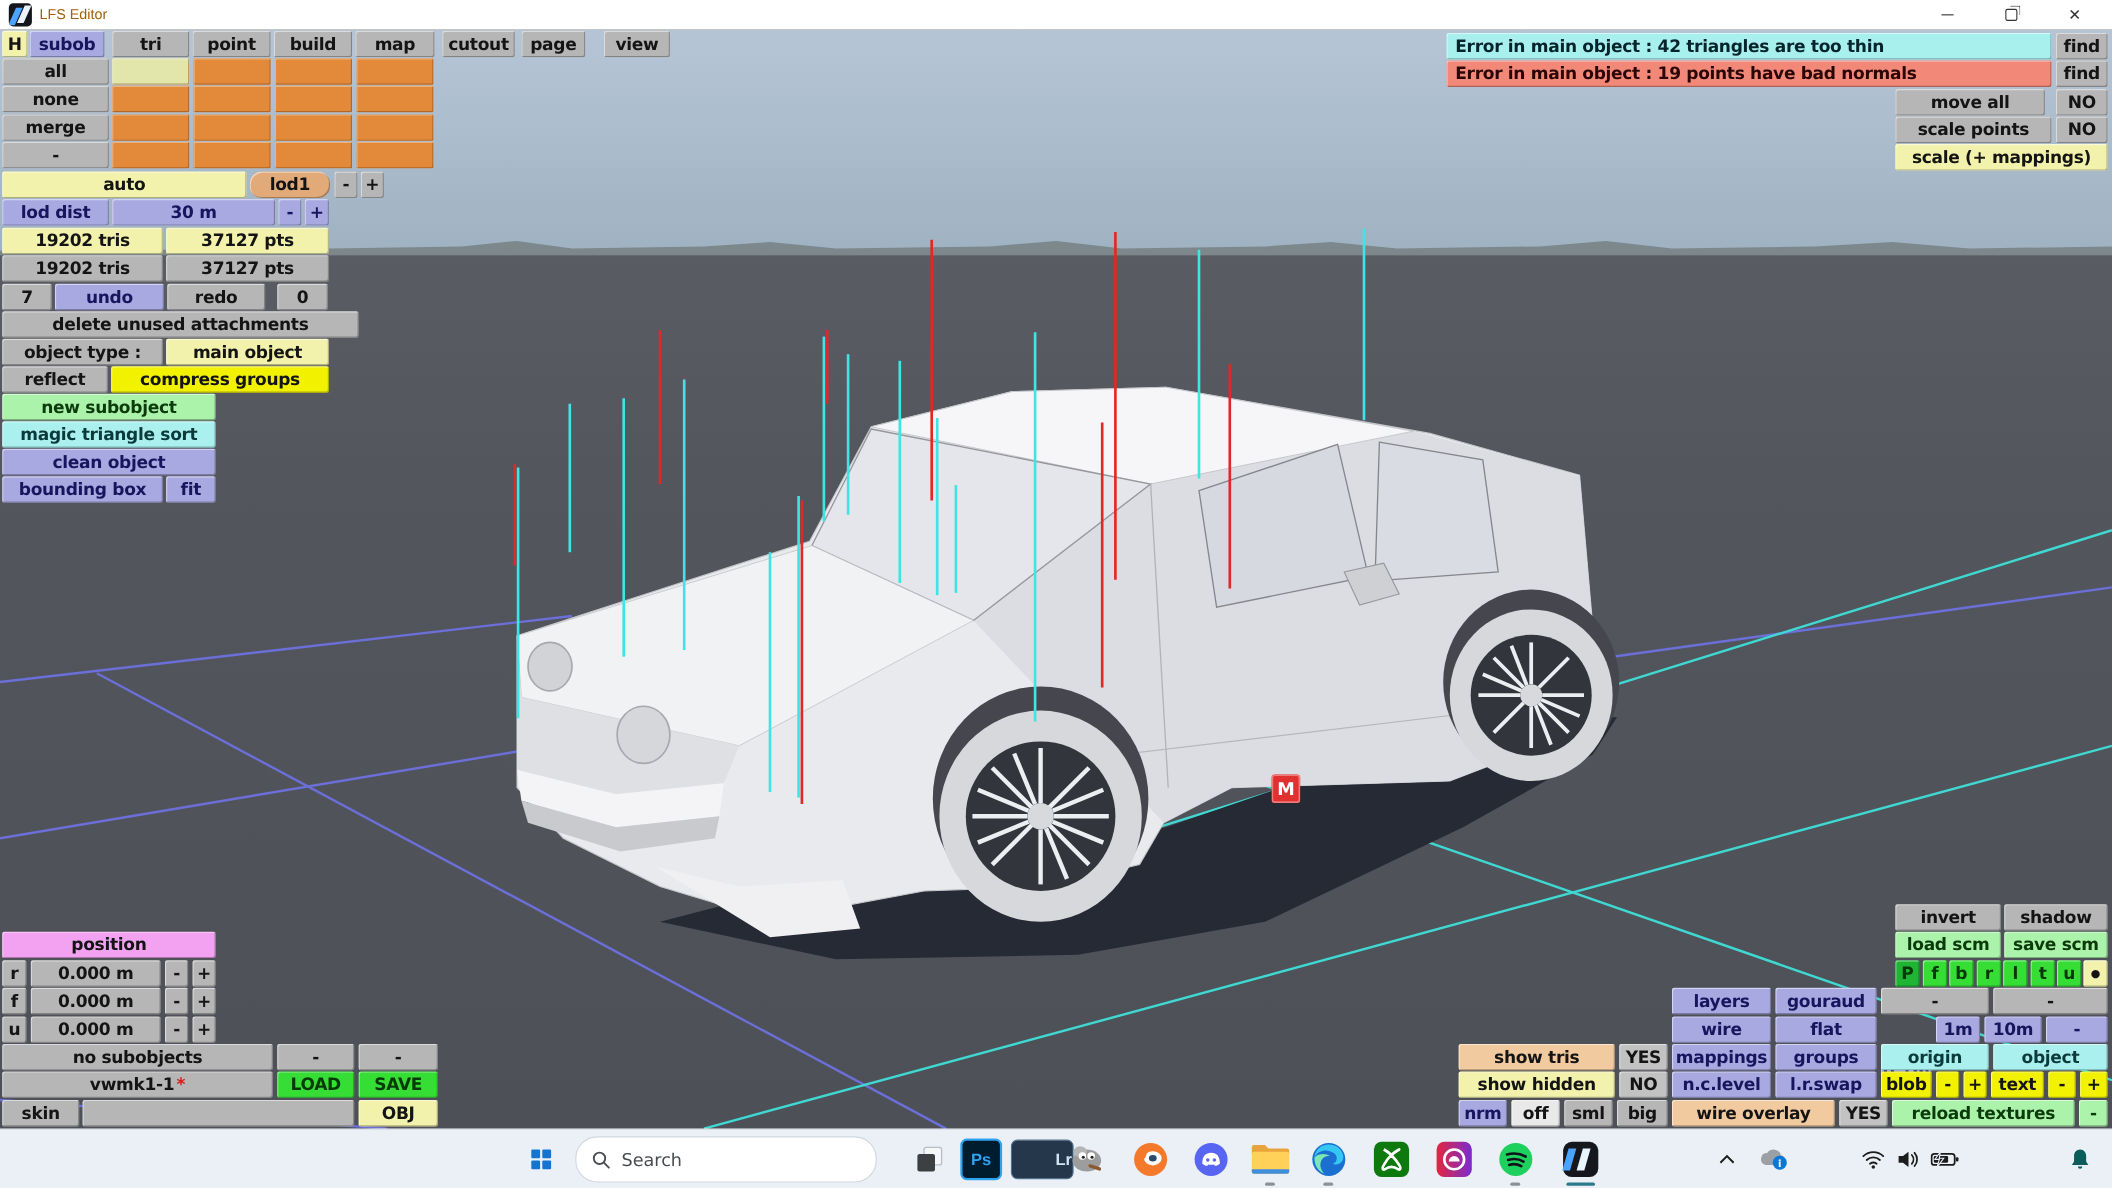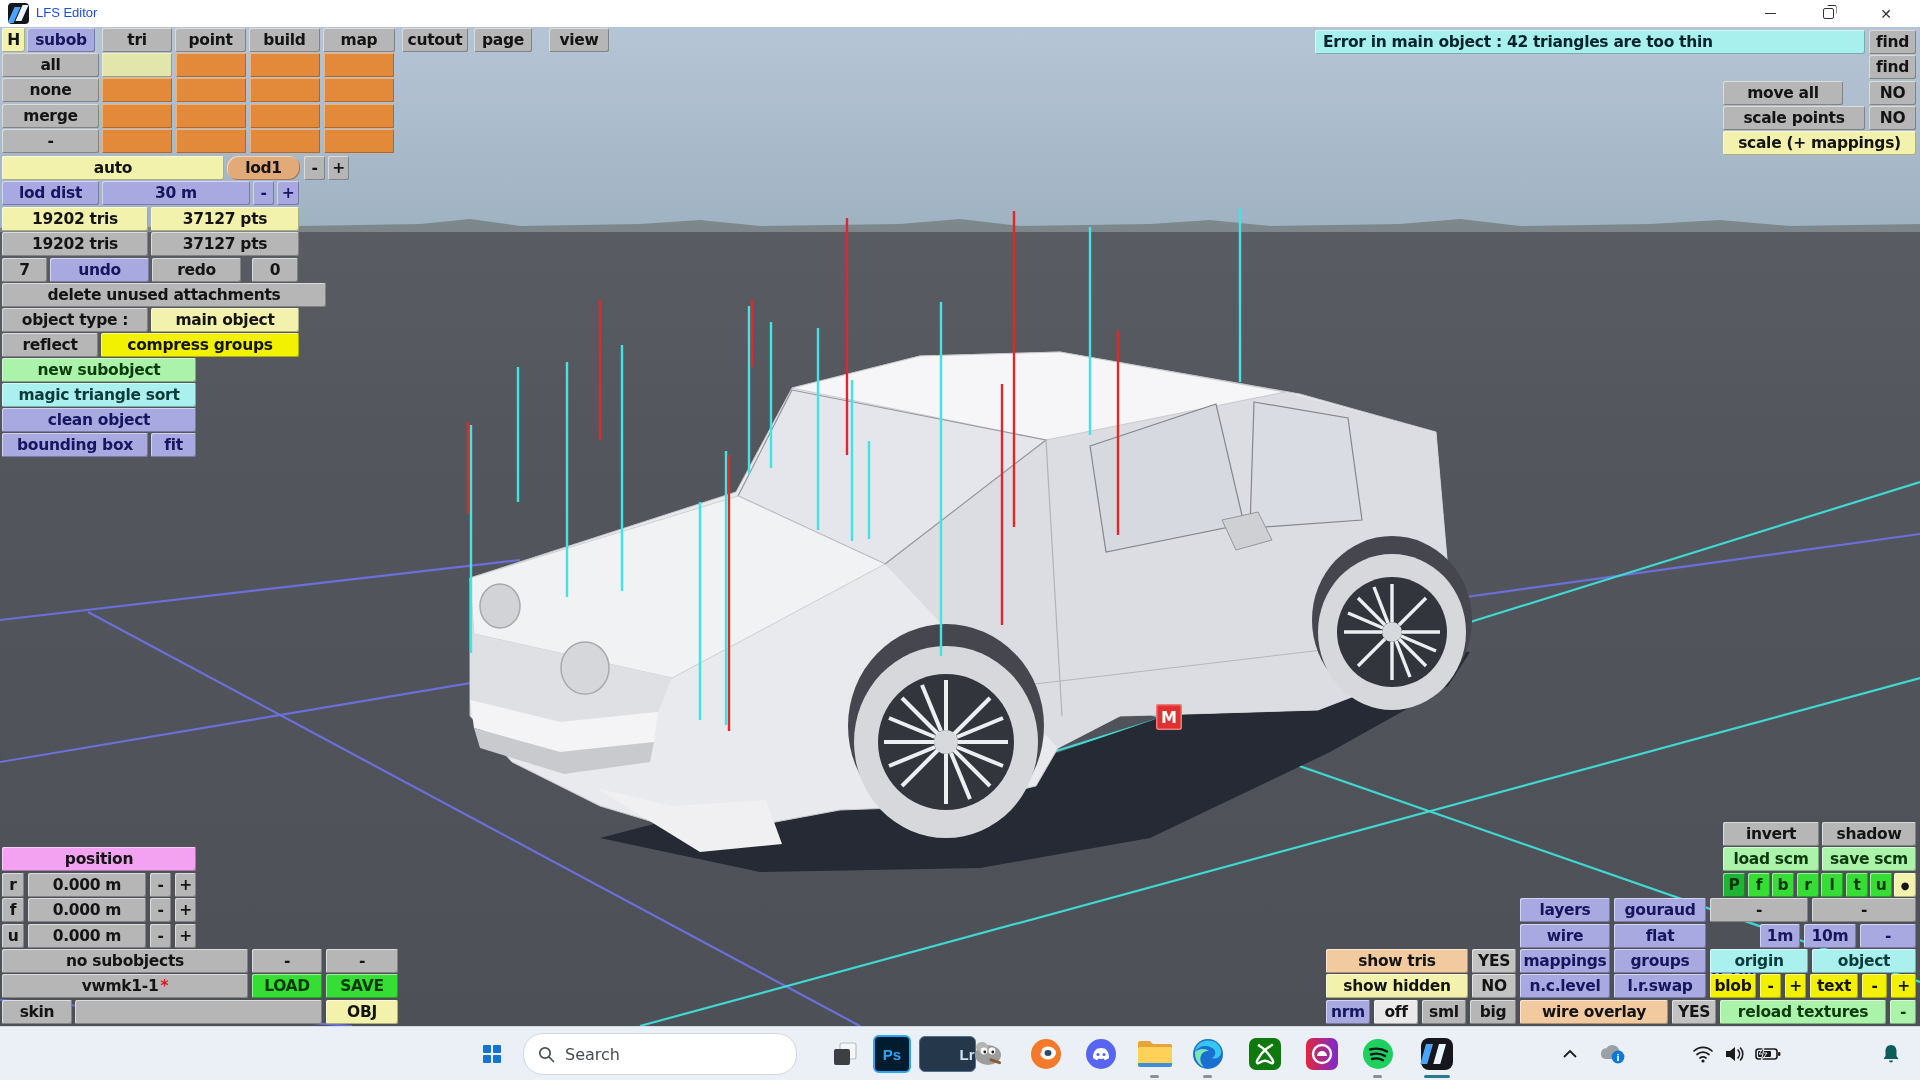--- a/index.html
+++ b/index.html
@@ -4,21 +4,21 @@
 <style>
   html,body{margin:0;padding:0;background:#000;}
   #app{position:relative;width:1920px;height:1080px;overflow:hidden;
        font-family:"DejaVu Sans",sans-serif;-webkit-font-smoothing:antialiased;}
   
   .titlebar{position:absolute;left:0;top:0;width:1920px;height:27px;background:#ffffff;z-index:40;}
   .titlebar .appicon{position:absolute;left:8px;top:3px;width:21px;height:21px;border-radius:4px;
        background:#14161c;overflow:hidden;}
   .appicon .s1{position:absolute;left:3px;top:4px;width:6px;height:16px;background:#4aa3ff;transform:skewX(-24deg);}
   .appicon .s2{position:absolute;left:11px;top:2px;width:6px;height:16px;background:#eaf4ff;transform:skewX(-24deg);}
-  .titlebar .wtitle{position:absolute;left:36px;top:5px;font-size:13px;color:#1d4ed8;
+  .titlebar .wtitle{position:absolute;left:36px;top:5px;font-size:13px;color:#a16207;
        font-family:"Liberation Sans","DejaVu Sans",sans-serif;}
   .wbtn{position:absolute;top:0;width:44px;height:27px;display:flex;align-items:center;justify-content:center;color:#222;}
   .minglyph{width:11px;height:0;border-top:1.6px solid #333;}
   .restoreglyph{position:relative;width:9px;height:9px;border:1.2px solid #333;border-radius:2px;background:#fff;}
   .restoreglyph:before{content:"";position:absolute;left:2px;top:-4px;width:9px;height:9px;border:1.2px solid #333;border-radius:2px;clip-path:polygon(20% 0,100% 0,100% 80%,80% 80%,80% 20%,20% 20%);}
   .closeglyph{font-size:14px;line-height:1;color:#333;}
   
   #scene{position:absolute;left:0;top:0;z-index:1;}
   #m-marker{position:absolute;z-index:10;width:26px;height:26px;background:#e03030;border-radius:3px;
        box-shadow:inset 0 0 0 1.5px #f07a7a;display:flex;align-items:center;justify-content:center;
@@ -261,22 +261,23 @@
   <div class="b gray" style="left:2px;top:333px;width:96px;">reflect</div>
   <div class="b byel" style="left:101px;top:333px;width:198px;">compress groups</div>
   <div class="b grn" style="left:2px;top:358px;width:194px;">new subobject</div>
   <div class="b cyn" style="left:2px;top:383px;width:194px;">magic triangle sort</div>
   <div class="b lav" style="left:2px;top:408px;width:194px;">clean object</div>
   <div class="b lav" style="left:2px;top:433px;width:146px;">bounding box</div>
   <div class="b lav" style="left:151px;top:433px;width:45px;">fit</div>
 
   <div class="b cyanbar" style="left:1315px;top:30px;width:550px;">Error in main object : 42 triangles are too thin</div>
   <div class="b gray" style="left:1869px;top:30px;width:47px;">find</div>
+  <div class="b salbar" style="left:1315px;top:55px;width:550px;">Error in main object : 19 points have bad normals</div>
   <div class="b gray" style="left:1869px;top:55px;width:47px;">find</div>
-  <div class="b gray" style="left:1723px;top:81px;width:120px;">move all</div>
+  <div class="b gray" style="left:1723px;top:81px;width:136px;">move all</div>
   <div class="b gray" style="left:1869px;top:81px;width:47px;">NO</div>
   <div class="b gray" style="left:1723px;top:106px;width:142px;">scale points</div>
   <div class="b gray" style="left:1869px;top:106px;width:47px;">NO</div>
   <div class="b yel" style="left:1723px;top:131px;width:193px;">scale (+ mappings)</div>
 
   <div class="b pink" style="left:2px;top:847px;width:194px;">position</div>
   <div class="b gray" style="left:2px;top:873px;width:22px;">r</div>
   <div class="b gray" style="left:28px;top:873px;width:118px;">0.000 m</div>
   <div class="b gray" style="left:150px;top:873px;width:21px;">-</div>
   <div class="b gray" style="left:175px;top:873px;width:21px;">+</div>

